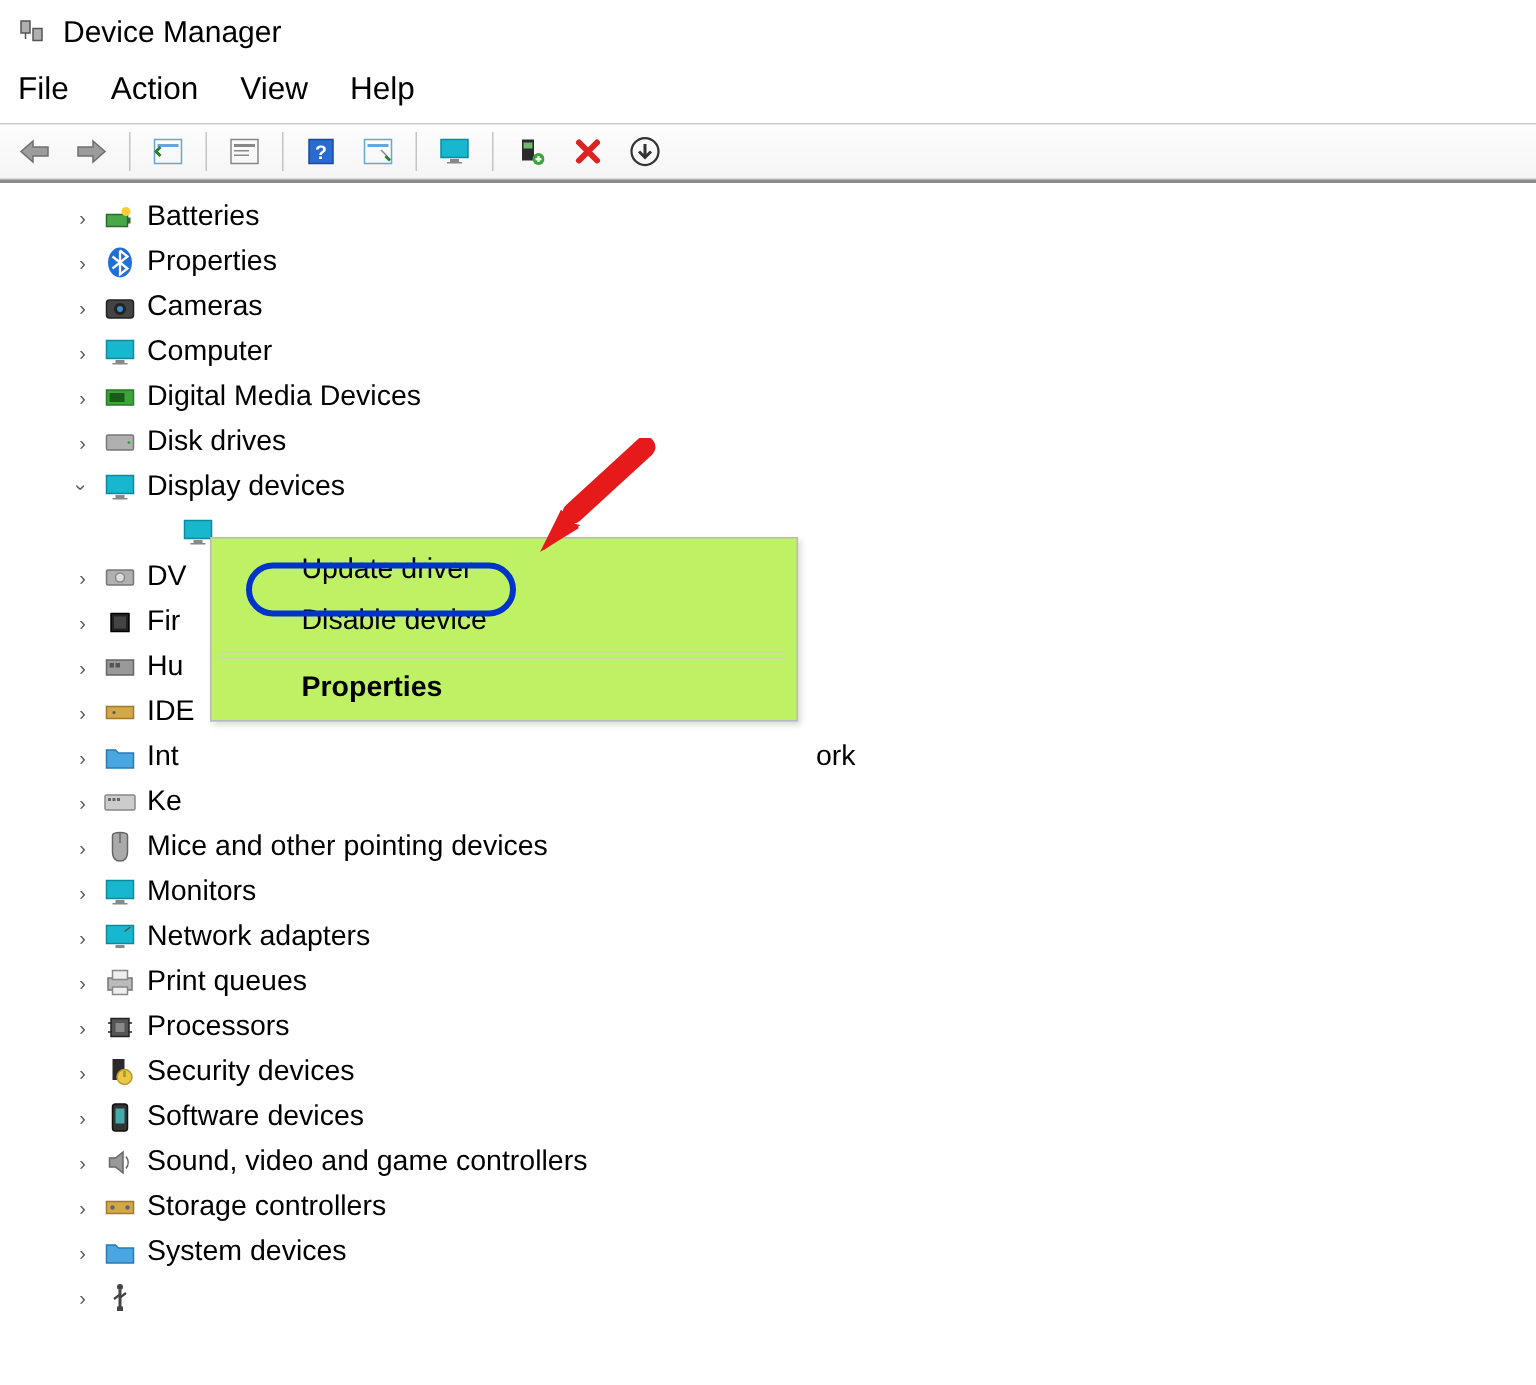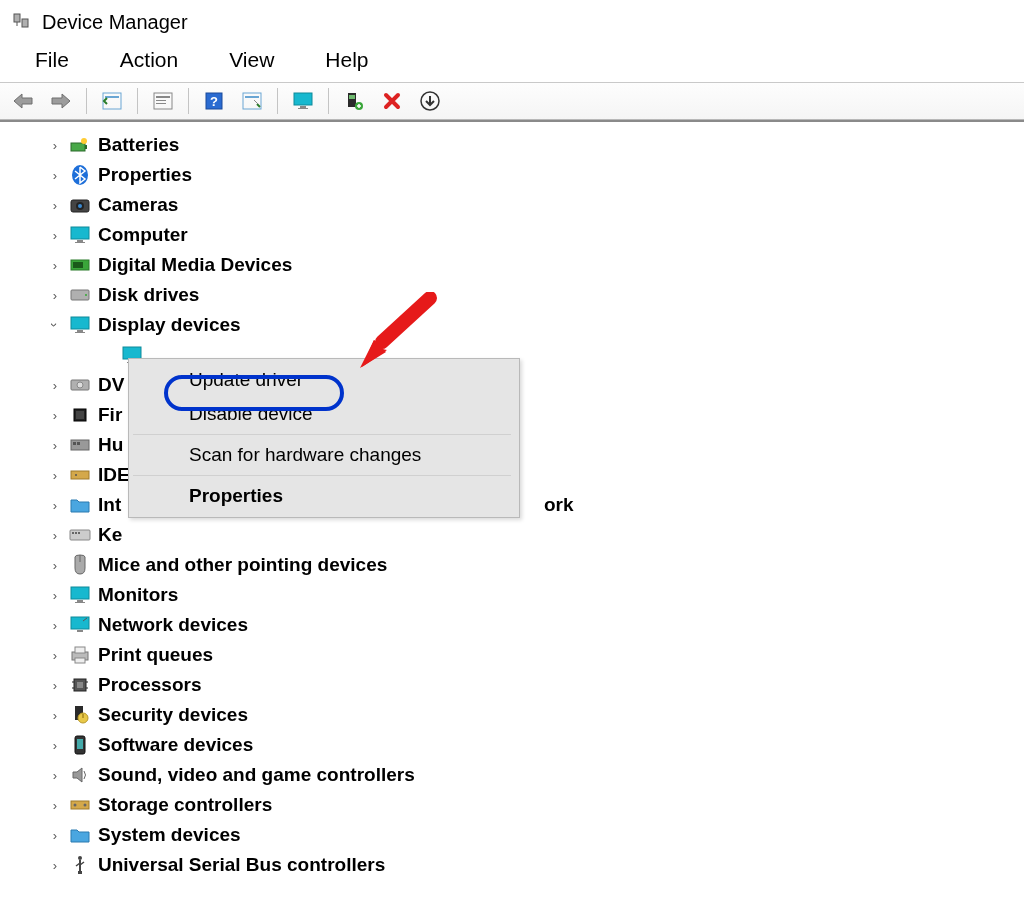--- a/index.html
+++ b/index.html
@@ -27,21 +27,21 @@
       font-size: 20px;
       color: #000;
     }
     .menu-bar {
       display: flex;
       gap: 28px;
       padding: 4px 12px 10px 12px;
       font-size: 21px;
       color: #000;
     }
-    .menu-item { cursor: default; margin-left: 23px; }
+    .menu-item { cursor: default; }
     .toolbar {
       border-top: 1px solid #c9c9c9;
       border-bottom: 1px solid #b8b8b8;
       background: linear-gradient(#fdfdfd,#f5f5f5);
       height: 38px;
       display: flex;
       align-items: center;
       padding: 0 6px;
       gap: 4px;
     }
@@ -70,27 +70,27 @@
       display:flex;align-items:center;justify-content:center;
       color:#5a5a5a;
       font-size: 13px;
     }
     .chevron.hidden { visibility: hidden; }
     .row-icon {
       width: 24px; height: 24px;
       display:flex;align-items:center;justify-content:center;
       flex-shrink:0;
     }
-    .row-label { font-size: 19px; white-space: nowrap; font-weight: bold; }
+    .row-label { font-size: 19px; white-space: nowrap; }
     .context-menu {
       position: absolute;
-      left: 128px;
+      left: 140px;
       top: 358px;
       width: 392px;
-      background: #e5e5e5;
+      background: #bef264;
       border: 1px solid #b9b9b9;
       box-shadow: 2px 2px 4px rgba(0,0,0,0.15);
       padding: 4px 2px;
       z-index: 50;
     }
     .ctx-item {
       padding: 6px 30px 6px 58px;
       font-size: 19px;
       color: #000;
       cursor: default;
@@ -405,21 +405,21 @@
 
   <div class="tree-row level1">
     <span class="chevron">›</span>
     <span class="row-icon">
       <svg width="22" height="20" viewBox="0 0 22 20">
           <rect x="2" y="2" width="18" height="12" fill="#17b8cf" stroke="#0e8a9a"></rect>
           <rect x="8" y="15" width="6" height="2" fill="#888"></rect>
           <path d="M14 6 L18 3" stroke="#555"></path>
         </svg>
     </span>
-    <span class="row-label">Network devices</span>
+    <span class="row-label">Network adapters</span>
   </div>
 
   <div class="tree-row level1">
     <span class="chevron">›</span>
     <span class="row-icon">
       <svg width="22" height="20" viewBox="0 0 22 20">
           <rect x="3" y="7" width="16" height="8" fill="#bbb" stroke="#777"></rect>
           <rect x="6" y="2" width="10" height="6" fill="#eee" stroke="#888"></rect>
           <rect x="6" y="13" width="10" height="5" fill="#eee" stroke="#888"></rect>
         </svg>
@@ -501,30 +501,28 @@
   <div class="tree-row level1">
     <span class="chevron">›</span>
     <span class="row-icon">
       <svg width="16" height="22" viewBox="0 0 16 22">
           <circle cx="8" cy="4" r="2" fill="#444"></circle>
           <line x1="8" y1="6" x2="8" y2="18" stroke="#444" stroke-width="2"></line>
           <path d="M8 9 L4 12 M8 11 L12 8" stroke="#444" stroke-width="1.5"></path>
           <rect x="6" y="17" width="4" height="3" fill="#444"></rect>
         </svg>
     </span>
-    <span class="row-label">Universal Serial Bus controllers</span>
   </div>
 
 </div>
 
 <div class="context-menu">
   <div class="ctx-item">Update driver</div>
   <div class="ctx-item">Disable device</div>
   <div class="ctx-sep"></div>
-  <div class="ctx-item">Scan for hardware changes</div>
   <div class="ctx-sep"></div>
   <div class="ctx-item bold">Properties</div>
 </div>
 
 <div class="highlight-oval"></div>
 <svg class="red-arrow" width="90" height="80" viewBox="0 0 90 80">
   <path d="M80 5 L20 55 L35 58 L10 75 L22 48 L30 55 Z" fill="#e61a1a"></path>
   <path d="M78 6 L30 50" stroke="#e61a1a" stroke-width="14" stroke-linecap="round"></path>
   <path d="M8 76 L34 60 L22 48 Z" fill="#e61a1a"></path>
 </svg>

